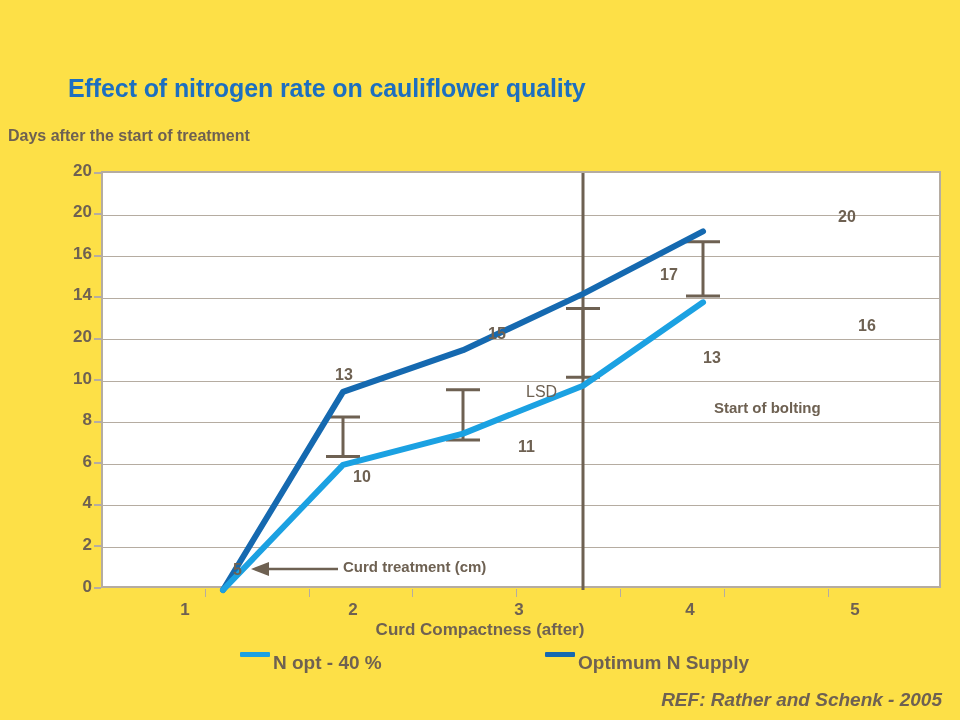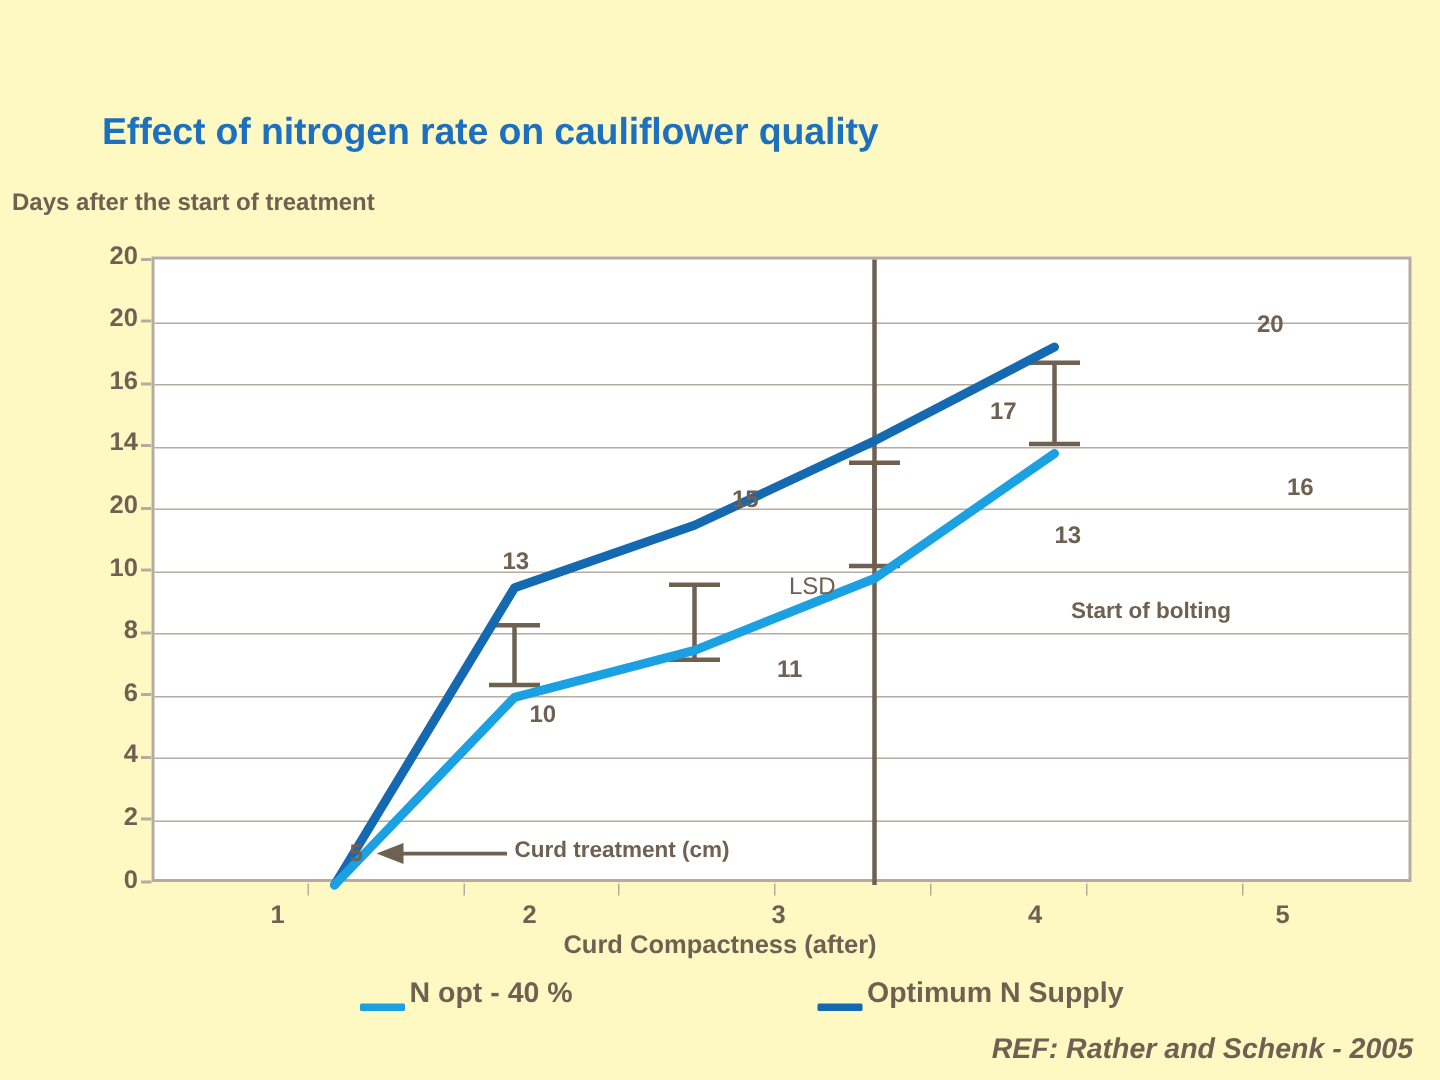--- a/index.html
+++ b/index.html
@@ -14,21 +14,21 @@
     position: relative;
     overflow: hidden;
     font-family: "Liberation Sans", sans-serif;
     -webkit-font-smoothing: antialiased;
   }
   #slide {
     position: absolute;
     left: 0; top: 0;
     width: 960px;
     height: 720px;
-    background: #fef9c3;
+    background: #fde047;
   }
 
   
   .chart-title {
     position: absolute;
     left: 68px;
     top: 74px;
     font-size: 25px;
     font-weight: bold;
     color: #1D6FC0;
@@ -147,21 +147,21 @@
   #legend {
     position: absolute;
     left: 0;
     top: 652px;
     width: 960px;
     height: 26px;
   }
   .legend-item {
     position: absolute;
     display: flex;
-    align-items: flex-end;
+    align-items: flex-start;
     white-space: nowrap;
   }
   .legend-swatch {
     display: inline-block;
     width: 30px;
     height: 5px;
     border-radius: 1px;
     margin-right: 3px;
   }
   .legend-label {

